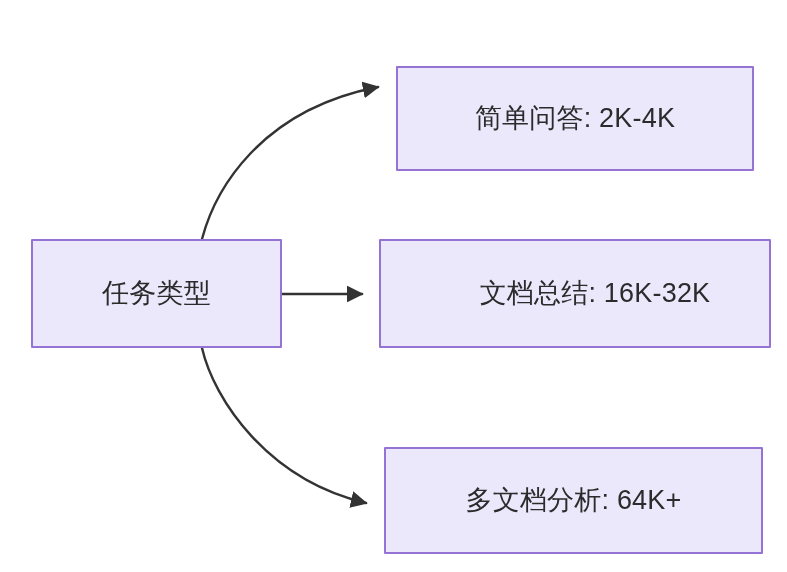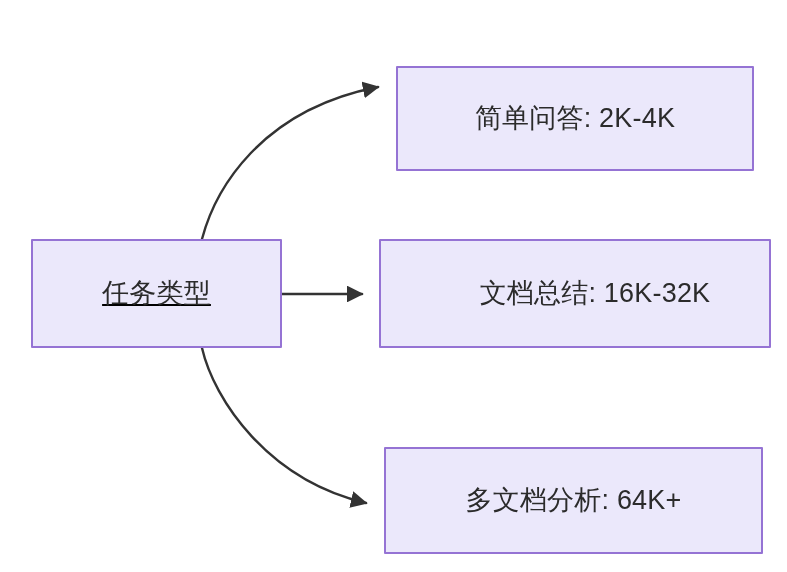--- a/index.html
+++ b/index.html
@@ -43,21 +43,20 @@
     line-height: 1.2;
     letter-spacing: 0.2px;
     white-space: nowrap;
     text-align: center;
   }
   #node-root {
     left: 31px;
     top: 239px;
     width: 251px;
     height: 109px;
-    text-decoration: underline;
   }
   #node-simple-qa {
     left: 396px;
     top: 32px;
     width: 358px;
     height: 105px;
     margin-top: 34px;
   }
   #node-doc-summary {
     left: 379px;

